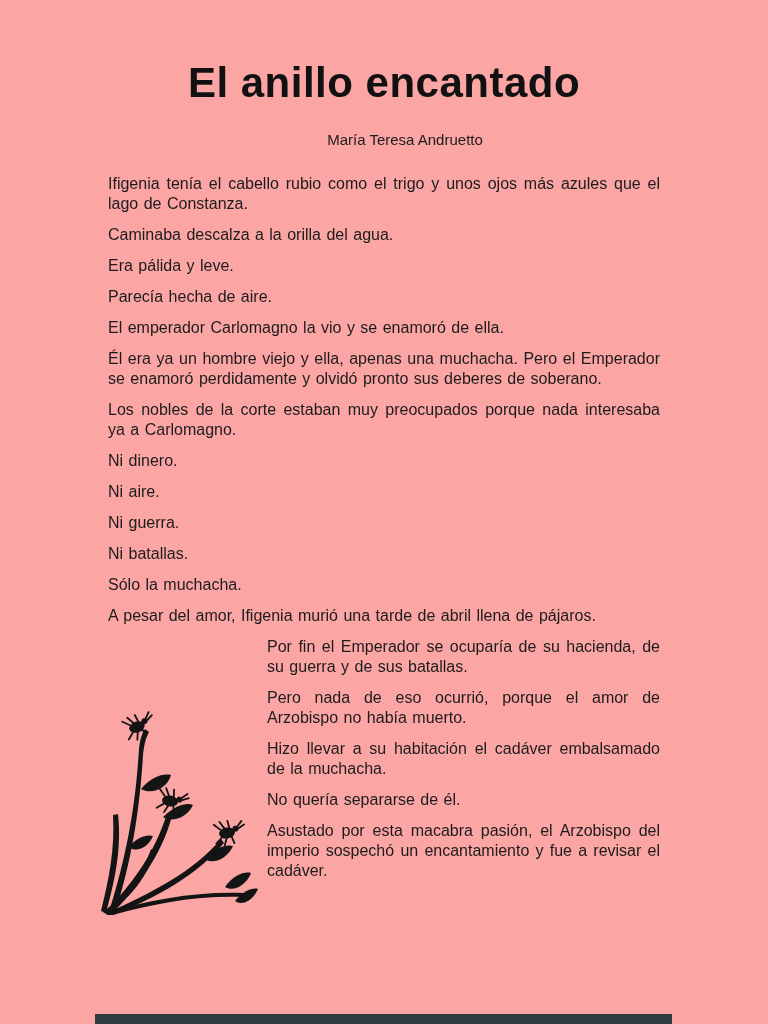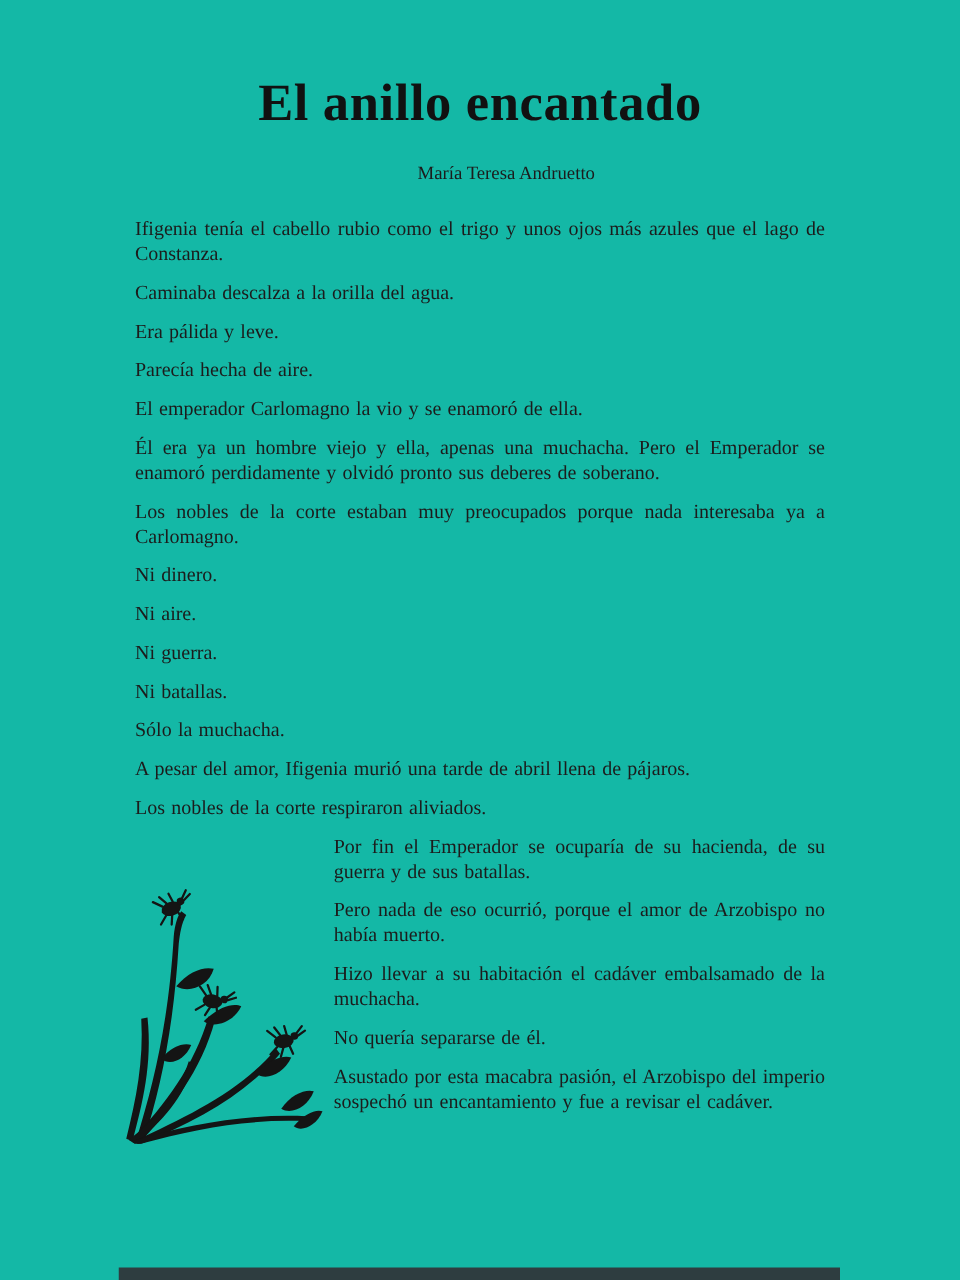--- a/index.html
+++ b/index.html
@@ -1,22 +1,22 @@
 <!DOCTYPE html>
 <html><head>
 <meta charset="utf-8">
 <style>
   html, body { margin: 0; padding: 0; background: #ffffff; }
   .page {
     position: relative;
     width: 768px;
     height: 1024px;
-    background: #14b8a6;
+    background: #fca5a5;
     overflow: hidden;
-    font-family: Liberation Serif, serif;
+    font-family: Liberation Sans, sans-serif;
     color: #1c1c1c;
   }
   .doc-title {
     margin: 0;
     padding-top: 60px;
     text-align: center;
     font-size: 42px;
     line-height: 46px;
     font-weight: bold;
     letter-spacing: 0.5px;
@@ -74,21 +74,20 @@
     <p>Parecía hecha de aire.</p>
     <p>El emperador Carlomagno la vio y se enamoró de ella.</p>
     <p>Él era ya un hombre viejo y ella, apenas una muchacha. Pero el Emperador se enamoró perdidamente y olvidó pronto sus deberes de soberano.</p>
     <p>Los nobles de la corte estaban muy preocupados porque nada interesaba ya a Carlomagno.</p>
     <p>Ni dinero.</p>
     <p>Ni aire.</p>
     <p>Ni guerra.</p>
     <p>Ni batallas.</p>
     <p>Sólo la muchacha.</p>
     <p>A pesar del amor, Ifigenia murió una tarde de abril llena de pájaros.</p>
-    <p>Los nobles de la corte respiraron aliviados.</p>
 
     <div class="indented-block">
       <p>Por fin el Emperador se ocuparía de su hacienda, de su guerra y de sus batallas.</p>
       <p>Pero nada de eso ocurrió, porque el amor de Arzobispo no había muerto.</p>
       <p>Hizo llevar a su habitación el cadáver embalsamado de la muchacha.</p>
       <p>No quería separarse de él.</p>
       <p>Asustado por esta macabra pasión, el Arzobispo del imperio sospechó un encantamiento y fue a revisar el cadáver.</p>
     </div>
   </div>
 

